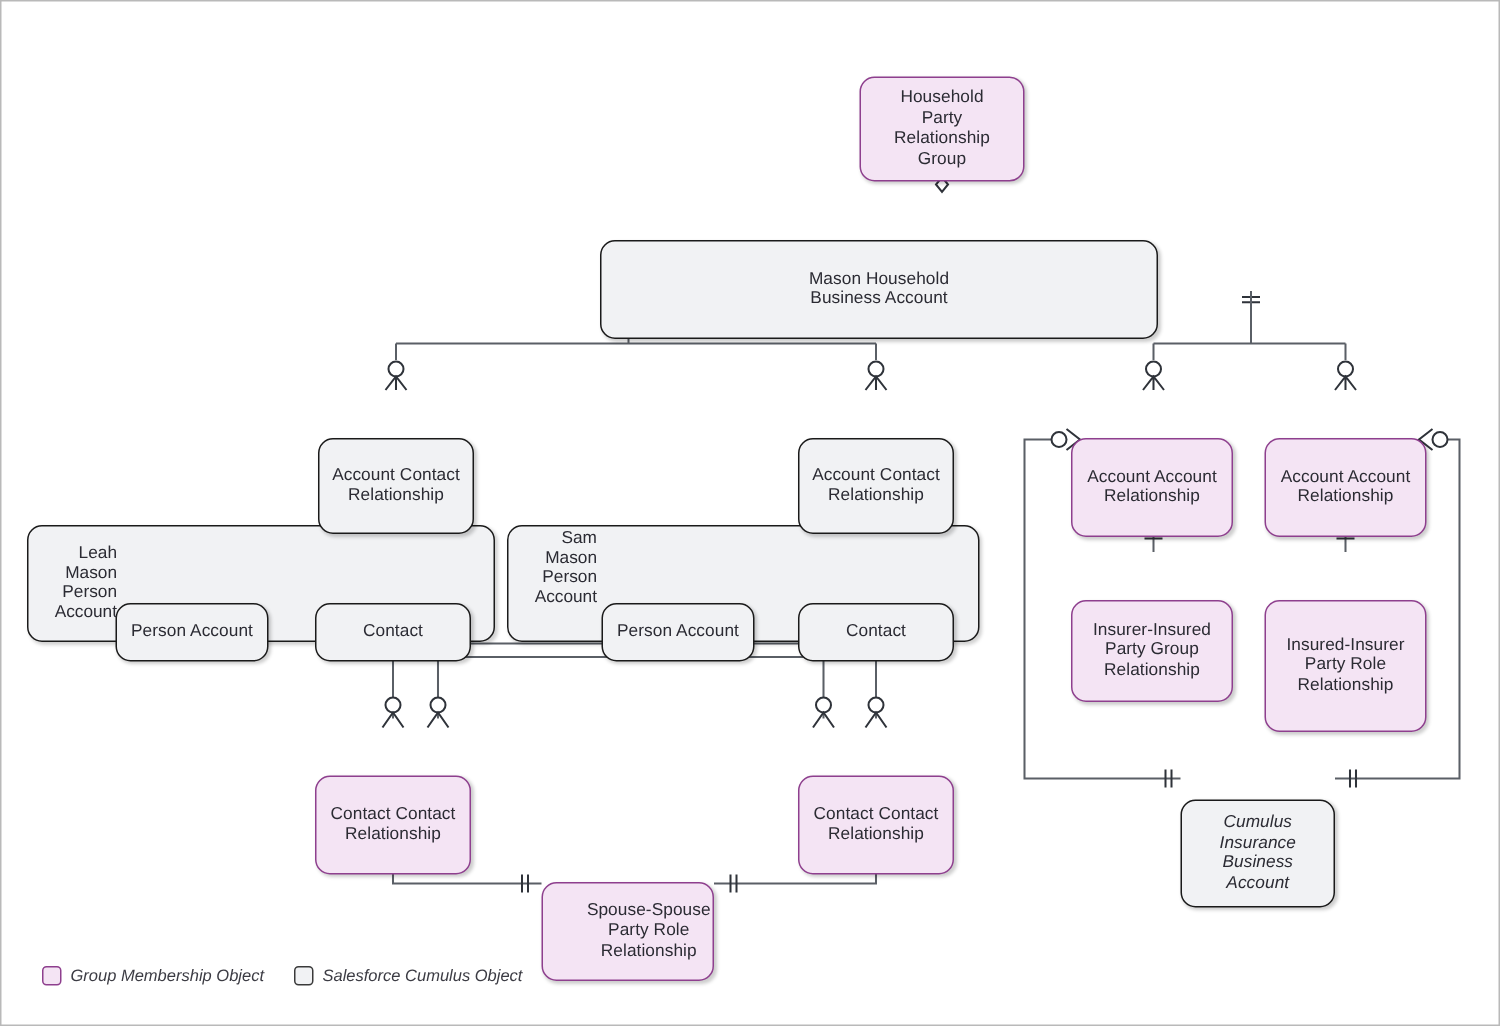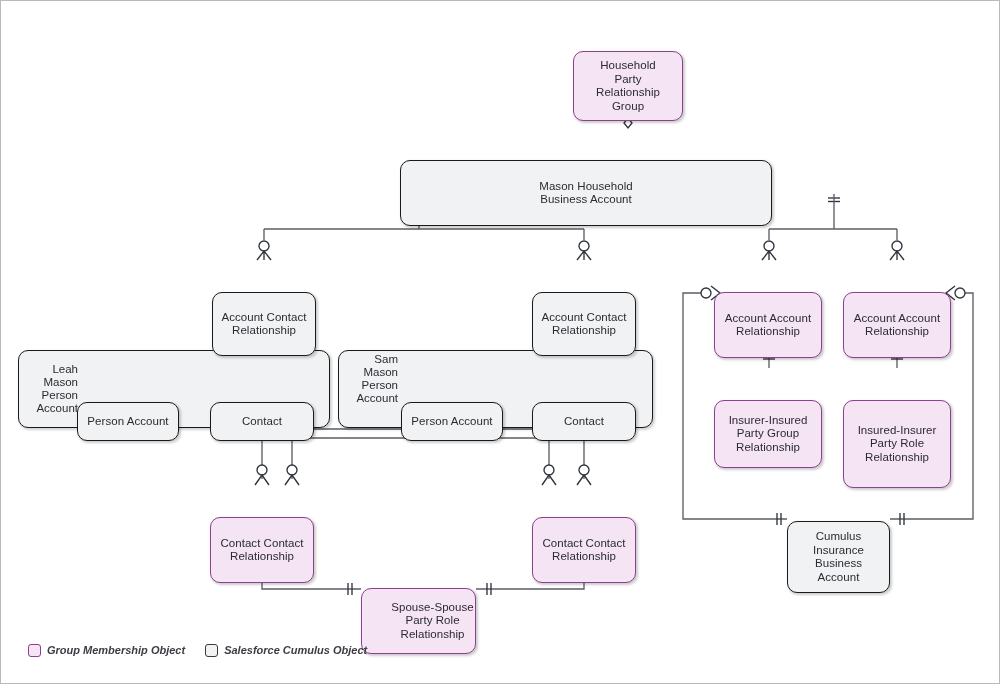--- a/index.html
+++ b/index.html
@@ -77,24 +77,23 @@
     position: absolute;
     left: 27px;
     top: 643px;
     display: flex;
     align-items: center;
     gap: 8px;
     z-index: 5;
   }
   .legend-item {
     display: flex;
-    align-items: flex-start;
+    align-items: flex-end;
     gap: 6px;
     margin-right: 12px;
-    font-weight: bold;
   }
   .swatch {
     width: 13px;
     height: 13px;
     border-radius: 3px;
     box-sizing: border-box;
   }
   .swatch.grp { background: #f4e4f4; border: 1.4px solid #8e3f8e; }
   .swatch.std { background: #f1f2f4; border: 1.4px solid #3a3a3a; }
   .legend-text {
@@ -318,21 +317,21 @@
 Relationship</div>
 
   <div class="node grp" style="left:713px; top:367px; width:108px; height:68px;">Insurer-Insured
 Party Group
 Relationship</div>
 
   <div class="node grp" style="left:842px; top:367px; width:108px; height:88px;">Insured-Insurer
 Party Role
 Relationship</div>
 
-  <div class="node std" style="left:786px; top:488px; width:103px; height:72px;">Cumulus
+  <div class="node std" style="left:786px; top:500px; width:103px; height:72px;font-style:italic;">Cumulus
 Insurance
 Business
 Account</div>
 
   <div id="legend">
     <div class="legend-item">
       <span class="swatch grp"></span>
       <span class="legend-text">Group Membership Object</span>
     </div>
     <div class="legend-item">

